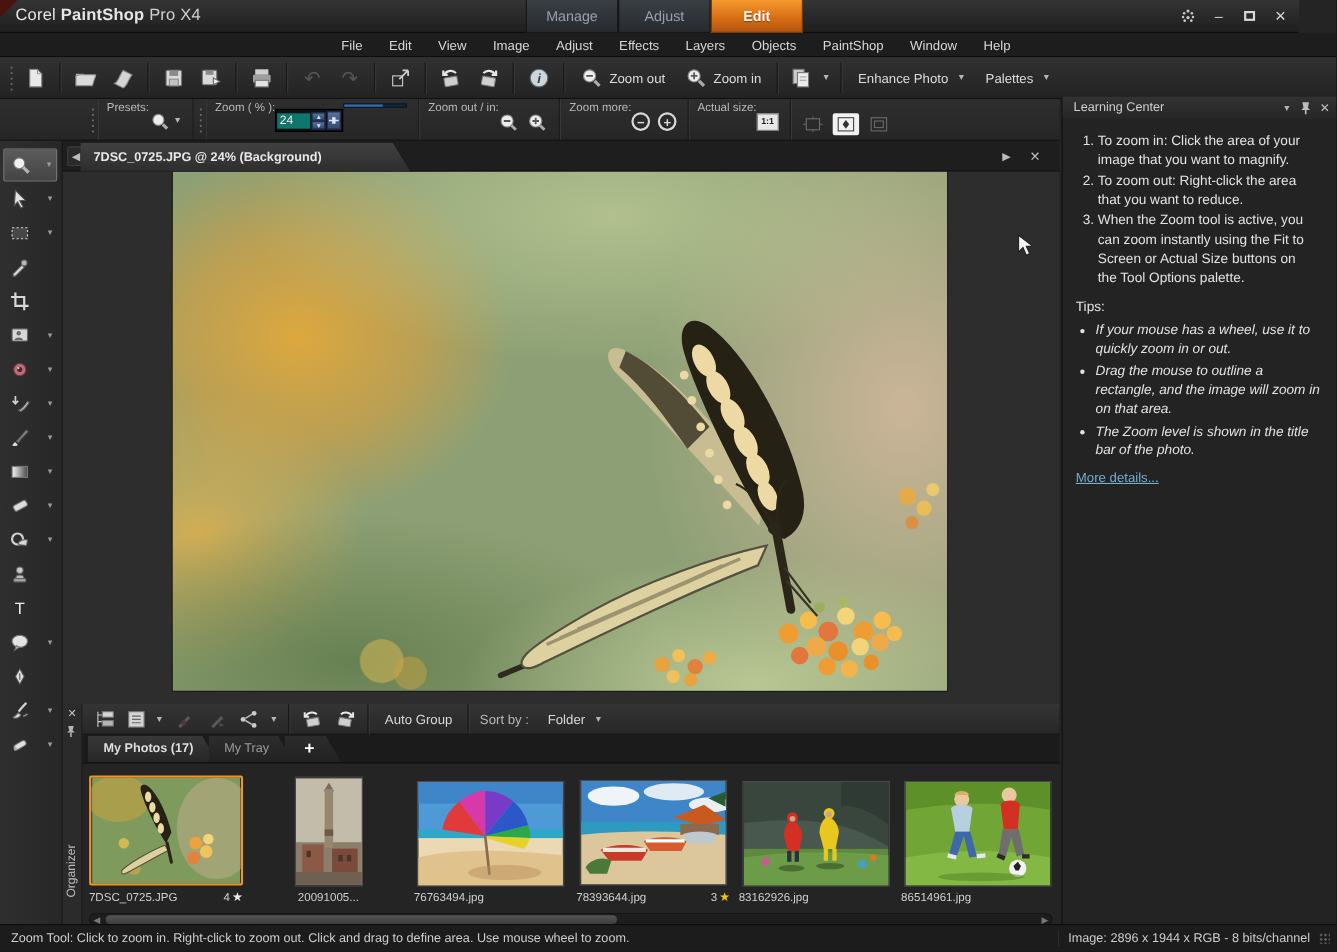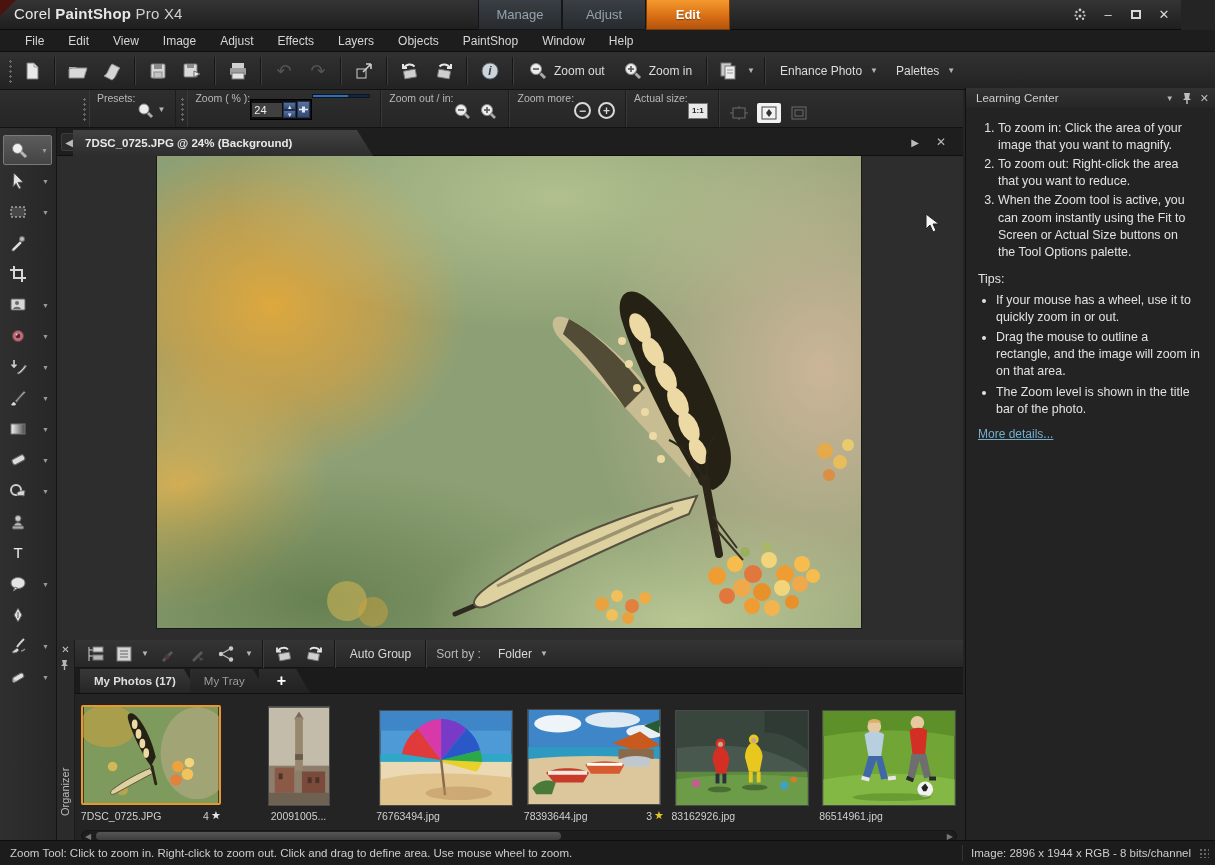--- a/index.html
+++ b/index.html
@@ -15,40 +15,40 @@
   .apptitle .b{font-weight:bold;}
   .apptitle .l{color:#cfcfcf;}
   .ws-tabs{left:478px;top:0;height:30px;display:flex;}
   .ws-tab{width:84px;height:30px;display:flex;align-items:center;justify-content:center;font-size:13px;color:#93a2ad;background:linear-gradient(#3a3f45,#272b2f);border:1px solid #14171a;border-top:none;}
   .ws-tab.active{background:linear-gradient(#f59a2e,#d96f15 55%,#b4540e);color:#fff;font-weight:bold;border-color:#7a3c06;text-shadow:0 1px 1px rgba(0,0,0,.4);}
   .winbtns{right:8px;top:6px;display:flex;align-items:center;gap:10px;}
   .winbtn{color:#d8d8d8;font-size:13px;line-height:16px;width:18px;text-align:center;cursor:default;}
   .maxglyph{display:inline-block;width:10px;height:9px;border:2px solid #d8d8d8;}
 
   
-  .menubar{left:0;top:30px;width:1215px;height:22px;background:#1d1d1d;border-bottom:1px solid #0e0e0e;display:flex;align-items:center;padding-left:14px;gap:2px;}
+  .menubar{left:0;top:30px;width:1215px;height:22px;background:#1d1d1d;border-bottom:1px solid #0e0e0e;display:flex;align-items:center;padding-left:14px;gap:2px;justify-content:center;}
   .menu-item{font-size:12px;color:#d6d6d6;padding:2px 11px;}
 
   
   .main-toolbar{left:0;top:52px;width:1215px;height:38px;background:linear-gradient(#313131,#232323);border-bottom:1px solid #121212;display:flex;align-items:center;padding-left:4px;}
   .grip{width:5px;height:26px;margin:0 3px;background-image:radial-gradient(#6a6a6a 1px,transparent 1.3px);background-size:5px 5px;background-position:1px 1px;}
   .tb-sep{width:0;height:28px;border-left:1px solid #161616;border-right:1px solid #3c3c3c;margin:0 5px;}
   .tb-btn{height:30px;min-width:34px;display:flex;align-items:center;justify-content:center;gap:6px;border-radius:2px;padding:0 4px;}
   .tb-btn.txt{padding:0 9px;font-size:12px;color:#dcdcdc;}
   .glyph{font-size:18px;line-height:18px;color:#cfcfcf;}
   .glyph.dis{color:#555;}
   .dd{font-size:8px;color:#b5b5b5;margin-left:2px;}
 
   
   .tool-options{left:0;top:90px;width:963px;height:38px;background:linear-gradient(#2e2e2e,#262626);border-bottom:1px solid #121212;display:flex;align-items:stretch;padding-left:78px;}
   .to-group{display:flex;justify-content:flex-start;padding:2px 10px 0 8px;border-right:1px solid #1c1c1c;box-shadow:1px 0 0 #383838 inset;}
   .to-label{font-size:10.5px;color:#b8b8b8;margin-bottom:2px;white-space:nowrap;}
   .to-row{display:flex;align-items:center;gap:7px;}
   .zoom-input-wrap{display:flex;align-items:center;gap:1px;background:#0f0f0f;border:1px solid #000;padding:1px;}
-  .zoom-input{width:30px;height:14px;background:#404040;border:none;color:#eee;font-size:11px;padding:0 2px;}
+  .zoom-input{width:30px;height:14px;background:#0f766e;border:none;color:#eee;font-size:11px;padding:0 2px;}
   .spin{display:flex;flex-direction:column;}
   .spin span{display:block;width:13px;height:8px;font-size:6px;line-height:8px;text-align:center;color:#cfe0f5;background:linear-gradient(#56719c,#354970);border:1px solid #20304e;}
   .sliderbtn{width:13px;height:17px;background:linear-gradient(#56719c,#354970);border:1px solid #20304e;display:flex;align-items:center;justify-content:center;}
   .zoom-progress{margin-top:2px;width:58px;height:4px;background:#14273c;border:1px solid #0b1520;}
   .zoom-progress i{display:block;height:100%;background:#2f6fb4;}
   .roundico{width:17px;height:17px;border-radius:50%;border:2px solid #d9d9d9;color:#d9d9d9;display:flex;align-items:center;justify-content:center;font-size:12px;line-height:12px;font-weight:bold;}
   .a11{width:20px;height:16px;background:#e8e8e8;border:1px solid #777;color:#222;font-size:8px;font-weight:bold;display:flex;align-items:center;justify-content:center;}
   .fitbtn{width:24px;height:20px;display:flex;align-items:center;justify-content:center;border-radius:2px;margin-right:6px;}
   .fitbtn.dis{opacity:.45;}
   .fitbtn.active{background:#f2f2f2;}
@@ -71,21 +71,21 @@
   
   .lc{left:965px;top:88px;width:250px;height:752px;background:#232323;border-left:1px solid #101010;}
   .lc-titlebar{height:20px;display:flex;align-items:center;padding:0 6px 0 10px;font-size:11.5px;color:#cfcfcf;background:linear-gradient(#323232,#262626);}
   .lc-titlebar .sp{margin-left:auto;display:flex;align-items:center;gap:8px;color:#bbb;}
   .lc-head{height:36px;background:linear-gradient(#424242,#2b2b2b);display:flex;align-items:center;gap:12px;padding:0 12px;border-bottom:1px solid #191919;}
   .lc-head .ttl{font-size:13.5px;font-weight:bold;color:#dcdcdc;}
   .lc-body{padding:10px 12px 0 10px;font-size:12.4px;line-height:1.38;color:#e2e2e2;}
   .lc-body ol{margin:2px 16px 10px 0;padding-left:22px;}
   .lc-body ol li{margin-bottom:2px;}
   .lc-body ul{margin:4px 0 8px 0;padding-left:20px;list-style:disc;}
-  .lc-body ul li{margin-bottom:3px;}
+  .lc-body ul li{margin-bottom:3px;font-style:italic;}
   .tipslbl{margin:4px 0 2px 2px;}
   .morelink{color:#74aecd;text-decoration:underline;font-size:12px;margin-left:2px;}
 
   
   .org{left:57px;top:640px;width:906px;height:200px;background:#242424;}
   .org-edge{left:0;top:0;width:18px;height:200px;background:#2b2b2b;border-right:1px solid #1a1a1a;}
   .org-edge .x{margin:4px auto 2px;width:12px;text-align:center;color:#c3c3c3;font-size:10px;}
   .org-vtitle{left:-2px;top:108px;width:20px;height:88px;display:flex;align-items:center;justify-content:center;color:#bdbdbd;font-size:11px;writing-mode:vertical-rl;transform:rotate(180deg);}
   .org-main{left:18px;top:0;width:888px;height:200px;}
   .org-toolbar{height:28px;background:linear-gradient(#343434,#272727);border-bottom:1px solid #141414;display:flex;align-items:center;padding-left:6px;}

